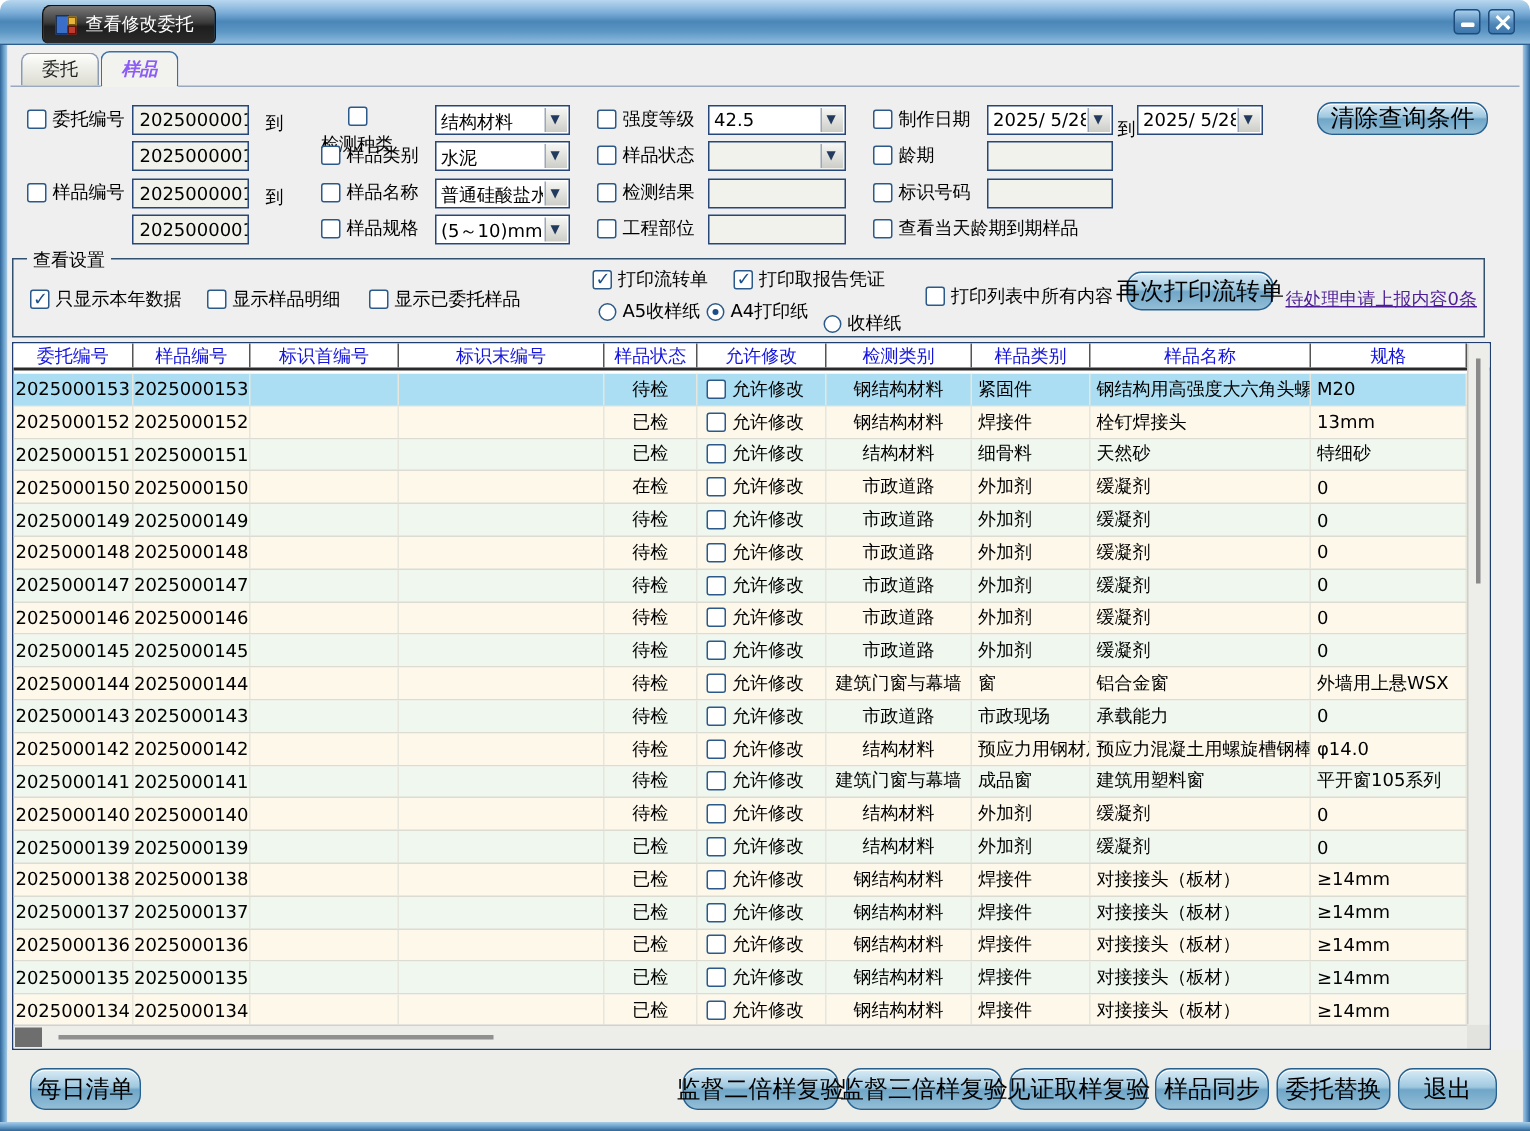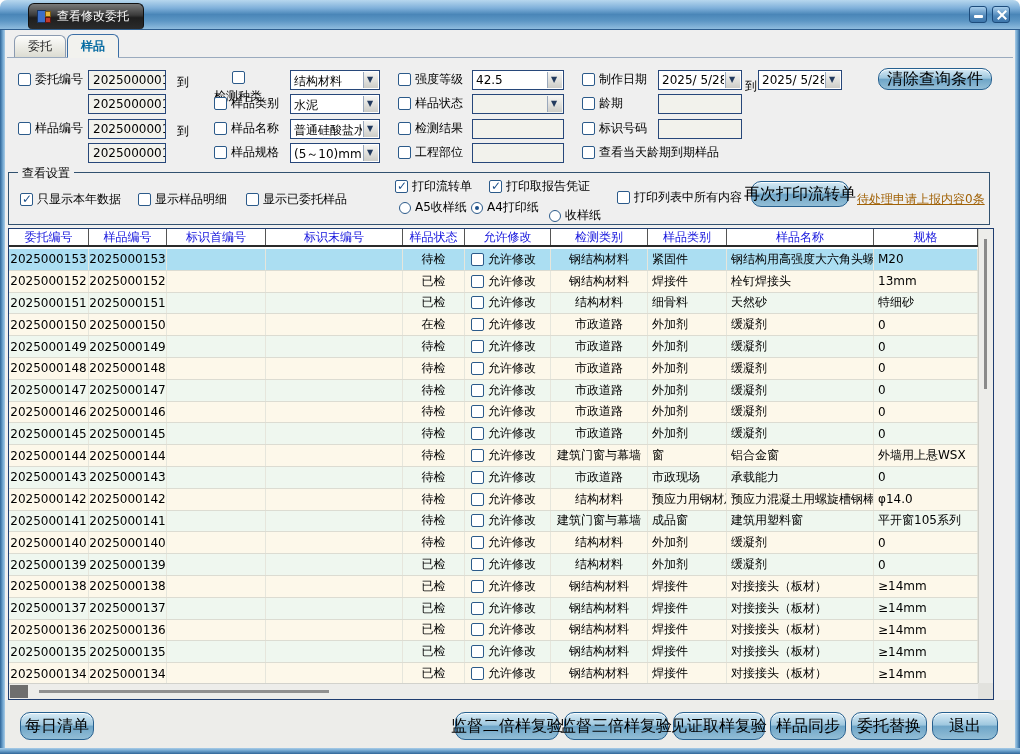--- a/index.html
+++ b/index.html
@@ -34,22 +34,22 @@
     width:2px; height:12px; background:#fff; }
   .glyph-close::before { transform:rotate(45deg); }
   .glyph-close::after { transform:rotate(-45deg); }
   
   .content { position:absolute; left:5px; top:30px; width:1010px; height:718px; background:#EFEFEF; }
   
   .tab { position:absolute; width:52px; height:22px; top:5px;
     border:1px solid #8A9AB0; border-bottom:none; border-radius:6px 6px 0 0;
     background:linear-gradient(180deg,#FDFDFB,#DCDCD2); font-size:12px;
     display:flex; align-items:center; justify-content:center; color:#222; z-index:1; }
-  .tab.active { background:#F2F2EE; color:#0369a1; font-weight:bold;
-    border:1px solid #3A6EA5; border-bottom:1px solid #F2F2EE; height:24px; top:4px; z-index:3; }
+  .tab.active { background:#F2F2EE; color:#8b5cf6; font-weight:bold;
+    border:1px solid #3A6EA5; border-bottom:1px solid #F2F2EE; height:24px; top:4px; z-index:3;font-style:italic; }
   .tabline { position:absolute; left:2px; right:2px; top:27px; border-top:1px solid #9AAABE; z-index:2; }
   
   .plain-label { position:absolute; font-size:12px; color:#000; white-space:nowrap; }
   .chk-item, .radio-item { position:absolute; display:flex; align-items:center; gap:4px;
     font-size:12px; color:#000; white-space:nowrap; }
   .cb { width:13px; height:13px; background:#fff; border:1px solid #2B5A8A; border-radius:2px;
     position:relative; flex:0 0 13px; }
   .cb.checked::after { content:"✓"; position:absolute; left:1px; top:-2px;
     font-size:12px; font-weight:bold; color:#1B4F8A; }
   .radio { width:12px; height:12px; background:#fff; border:1px solid #2B5A8A; border-radius:50%;
@@ -66,21 +66,21 @@
   .dd-btn::after { content:"▼"; position:absolute; left:3px; top:3px; font-size:8px; color:#223A5E; }
   .btn { position:absolute; border:1px solid #26608F; border-radius:10px; font-size:16px; color:#000;
     background:linear-gradient(180deg,#D9ECF6 0%,#9FC8DF 45%,#6FA6C8 52%,#93BED6 100%);
     box-shadow:inset 0 1px 0 rgba(255,255,255,.8); display:flex; align-items:center; justify-content:center;
     white-space:nowrap; cursor:default; }
   .query-btn { position:absolute; border:1px solid #26608F; border-radius:8px;
     background:linear-gradient(180deg,#A5C8DC 0%,#7FAEC9 55%,#8DB6CE 100%);
     display:flex; align-items:center; justify-content:center; font-size:13px; color:#000; }
   .query-btn::after { content:""; position:absolute; left:3px; right:3px; top:3px; bottom:3px;
     border:1px dotted #333; }
-  .link { position:absolute; font-size:12px; color:#a16207; text-decoration:underline; white-space:nowrap; }
+  .link { position:absolute; font-size:12px; color:#4c1d95; text-decoration:underline; white-space:nowrap; }
   
   .groupbox { position:absolute; left:3px; top:142px; width:982px; height:53px;
     border:1px solid #31516F; }
   .legend { position:absolute; left:9px; top:-8px; background:#EFEFEF; padding:0 4px;
     font-size:12px; color:#000; }
   
   .grid { position:absolute; left:3px; top:198px; width:986px; height:472px;
     border:1px solid #1F3D70; background:#fff; }
   .thead { display:flex; height:18px; background:#fff; border-bottom:2px solid #2A2A2A; }
   .th { font-size:12px; color:#1414DC; text-align:center; border-right:1px solid #555;

